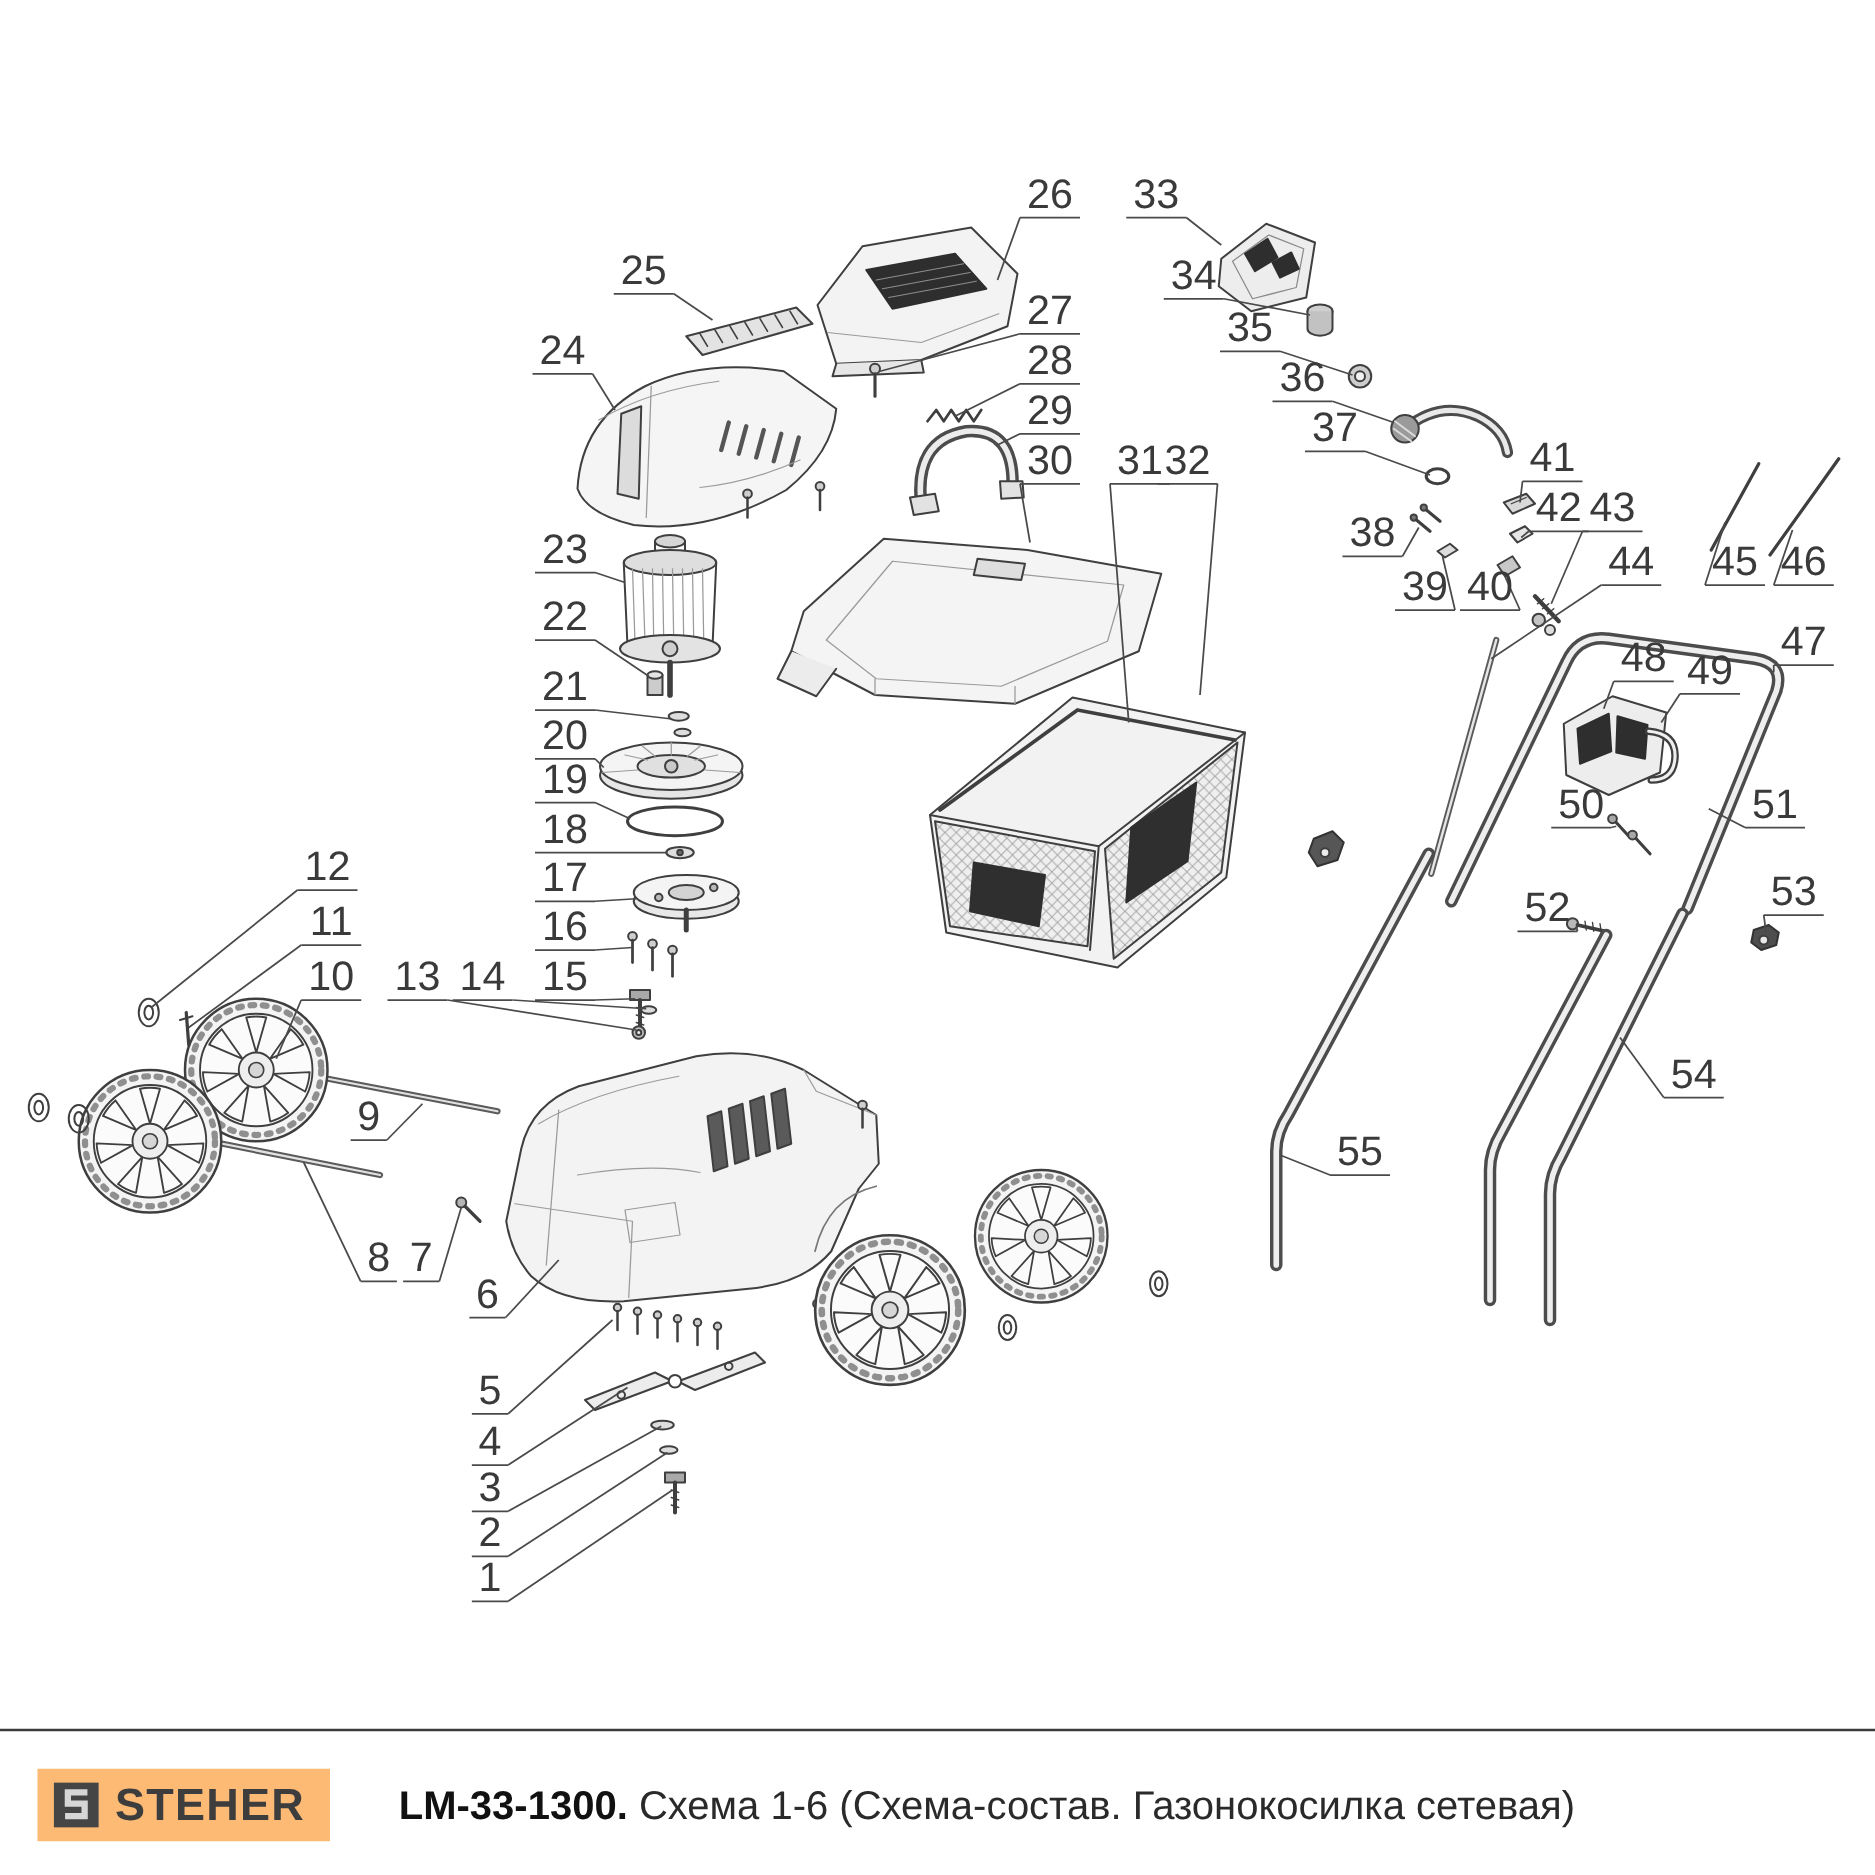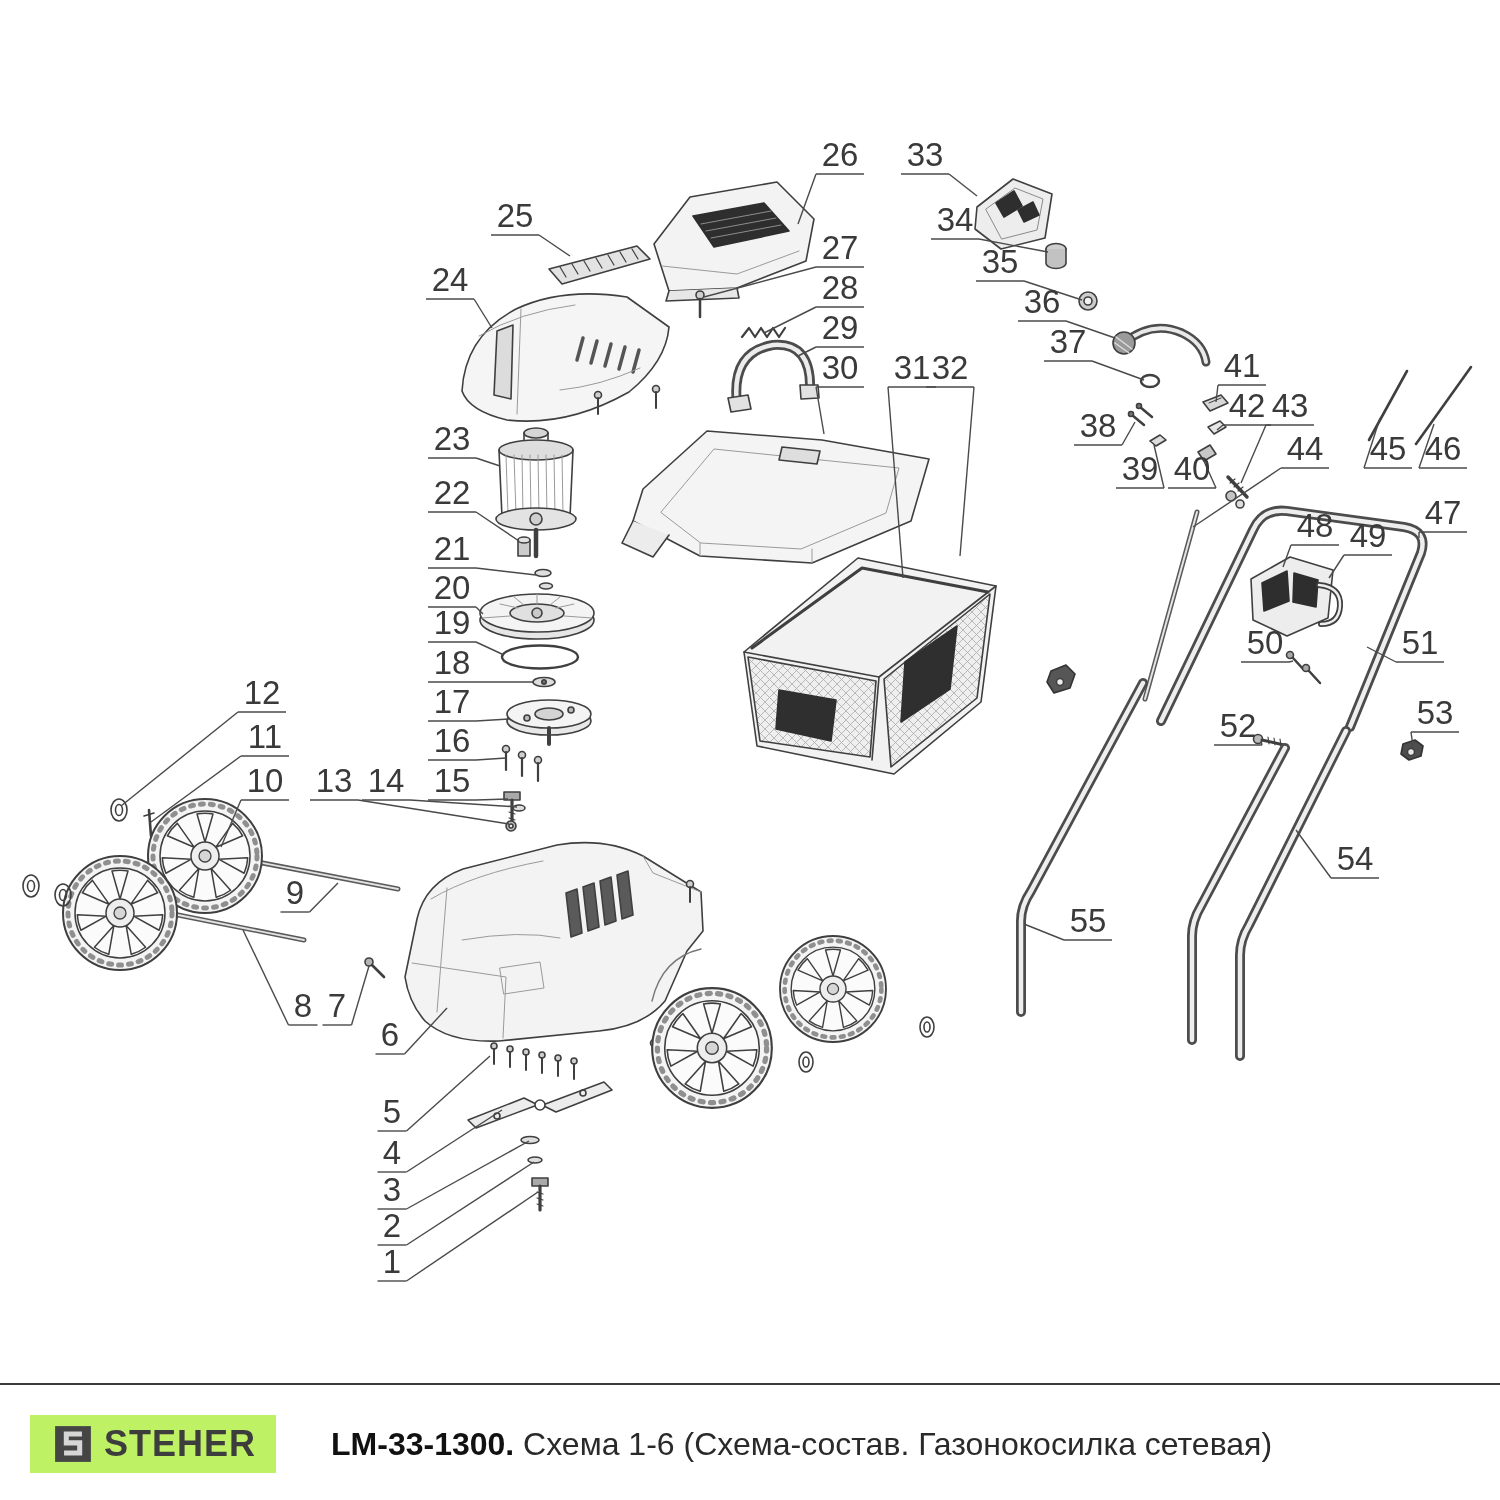--- a/index.html
+++ b/index.html
@@ -4,21 +4,21 @@
 <style>
   html,body{margin:0;padding:0;background:#ffffff;}
   .page{position:relative;width:1500px;height:1500px;background:#ffffff;overflow:hidden;
         font-family:"Liberation Sans",sans-serif;}
   .diagram-svg{position:absolute;top:0;left:0;}
   #labels text{font-family:"Liberation Sans",sans-serif;font-size:33px;fill:#3a3a3a;}
   #leaders line{stroke:#4a4a4a;stroke-width:1.4;}
   .footer{position:absolute;left:0;top:1383px;width:1500px;}
   .footer-rule{height:2px;background:#3c3c3c;}
   .footer-row{display:flex;align-items:center;margin-top:30px;padding-left:30px;}
-  .logo{display:flex;align-items:center;gap:12px;background:#bef264;padding:8px 20px 8px 24px;height:42px;box-sizing:content-box;}
+  .logo{display:flex;align-items:center;gap:12px;background:#fdba74;padding:8px 20px 8px 12px;height:42px;box-sizing:content-box;}
   .logo-text{font-weight:bold;font-size:36px;letter-spacing:1px;color:#3d3d3d;}
   .caption{margin-left:55px;font-size:32px;color:#1c1c1c;white-space:nowrap;}
   .model{font-weight:bold;color:#111;}
   .desc{font-weight:normal;color:#2a2a2a;}
 </style>
 </head>
 <body>
 
 <div class="page">
 

